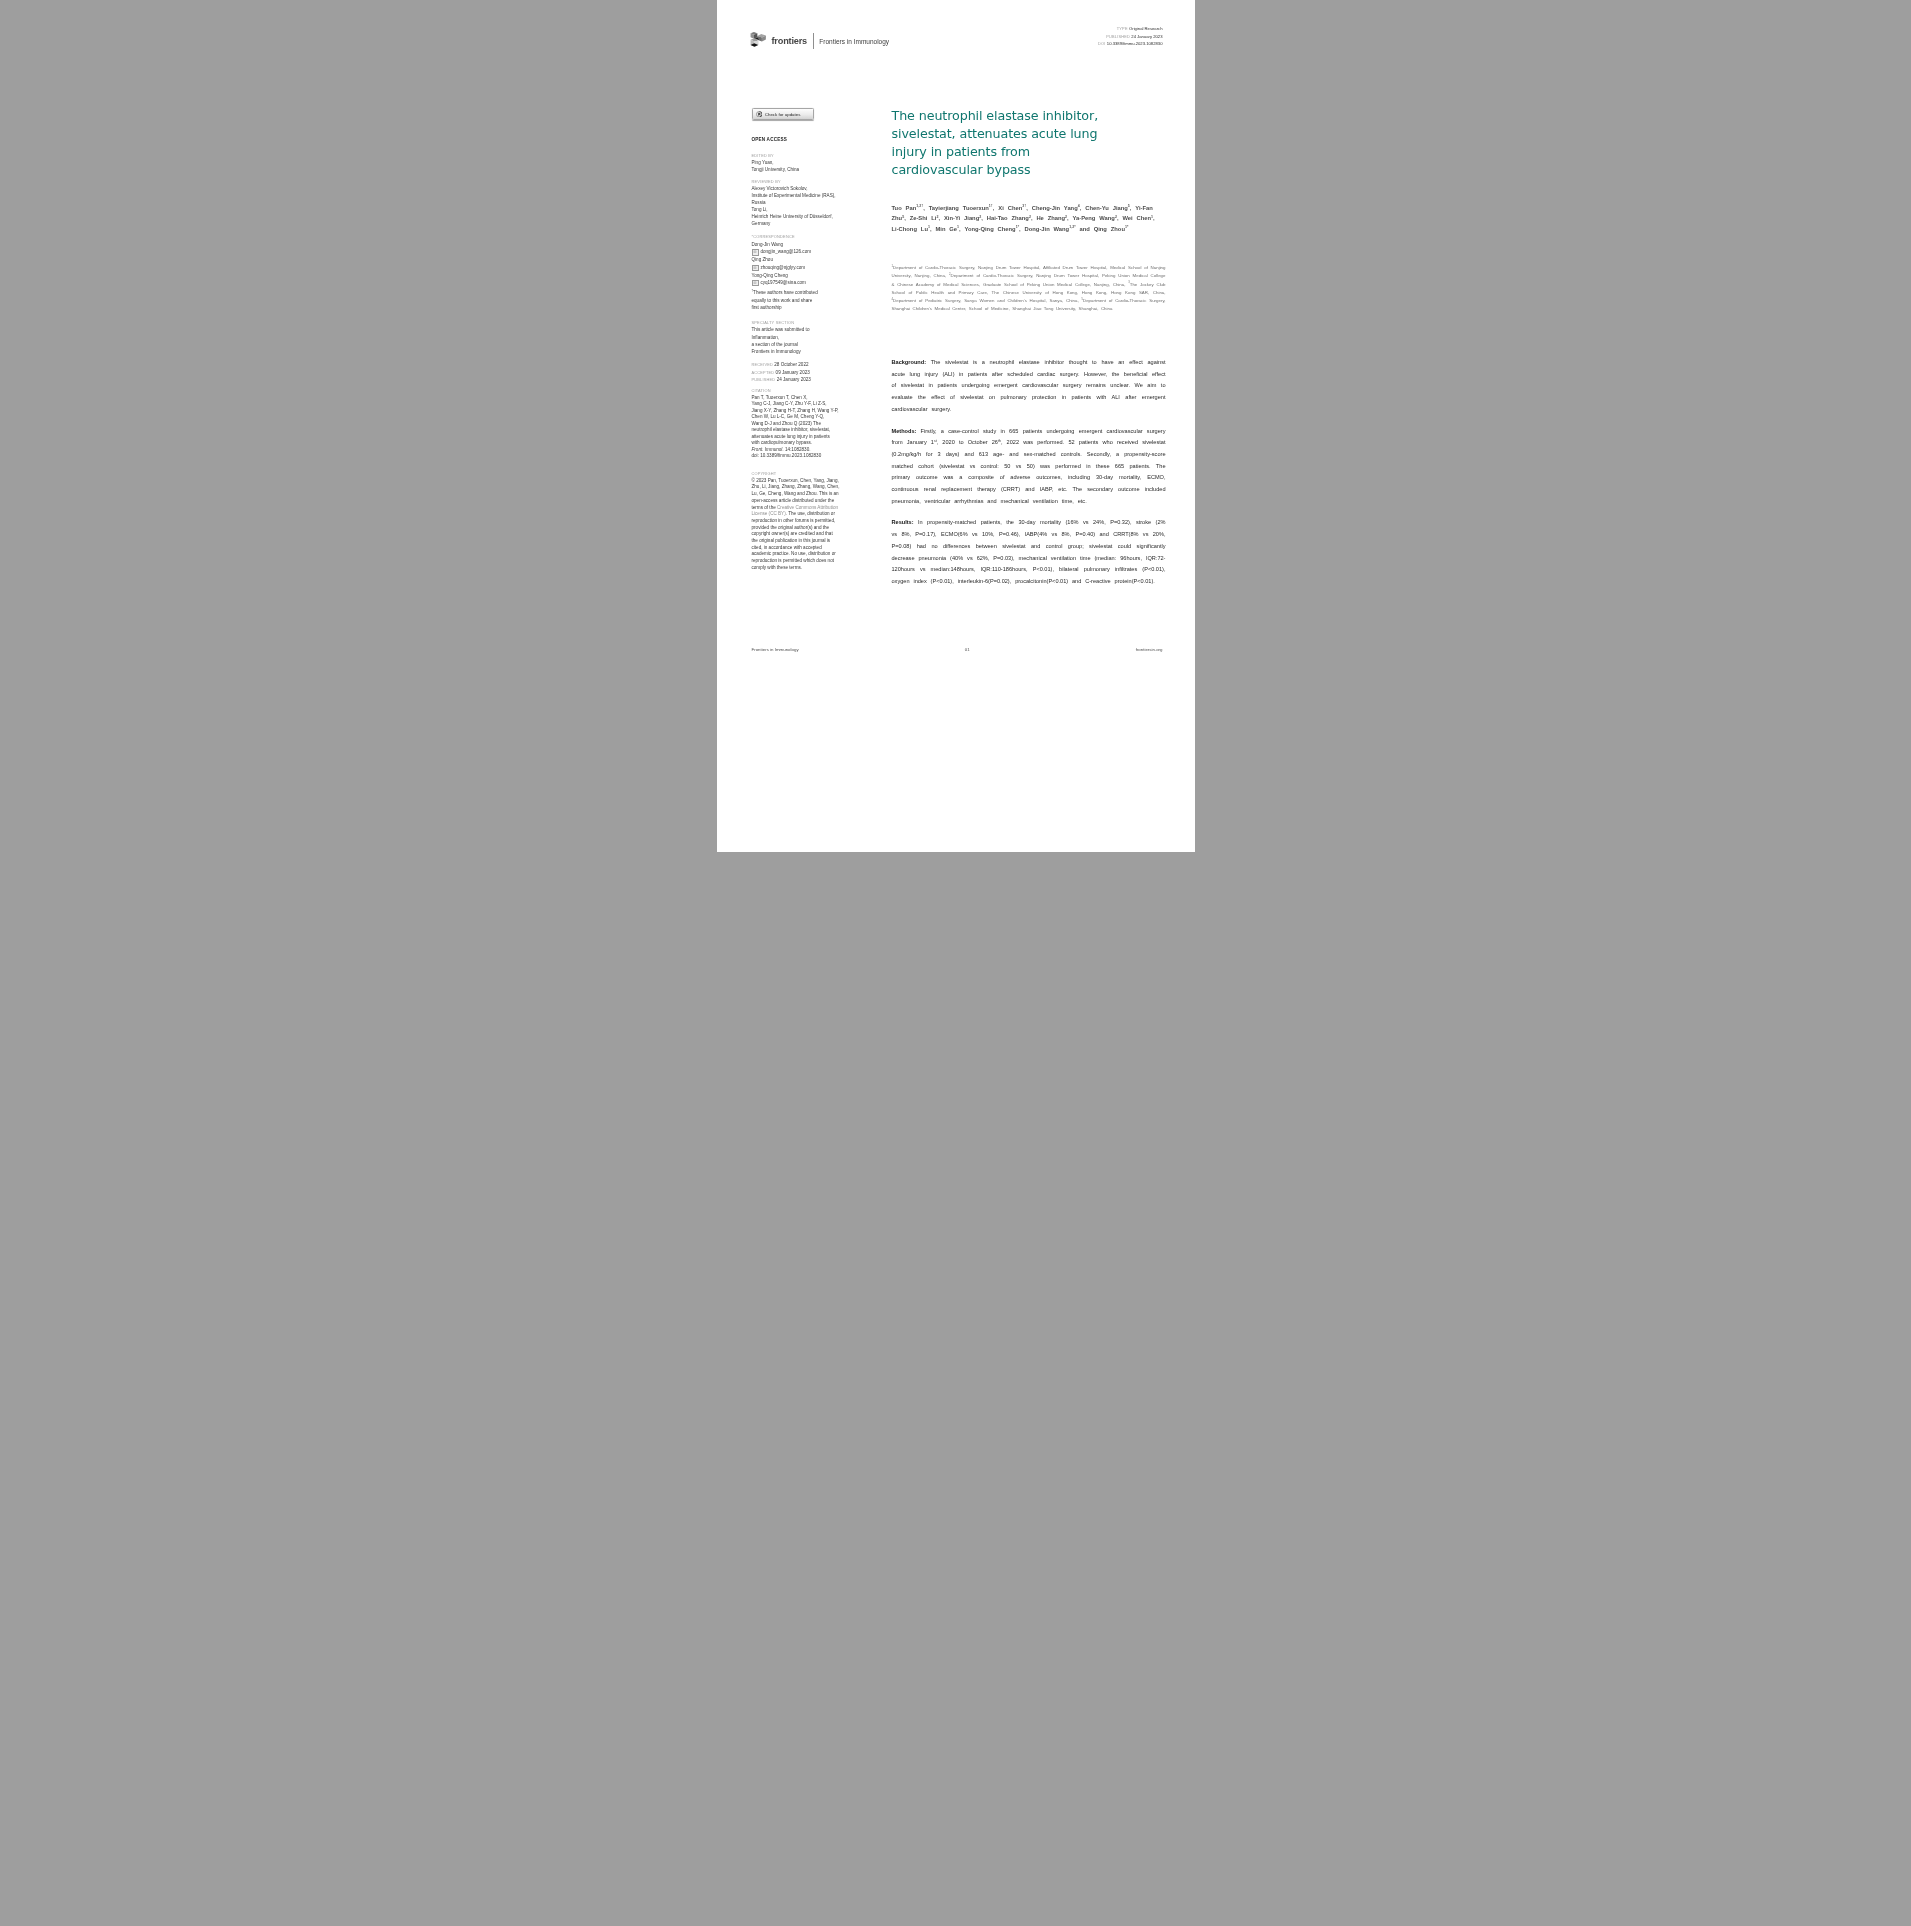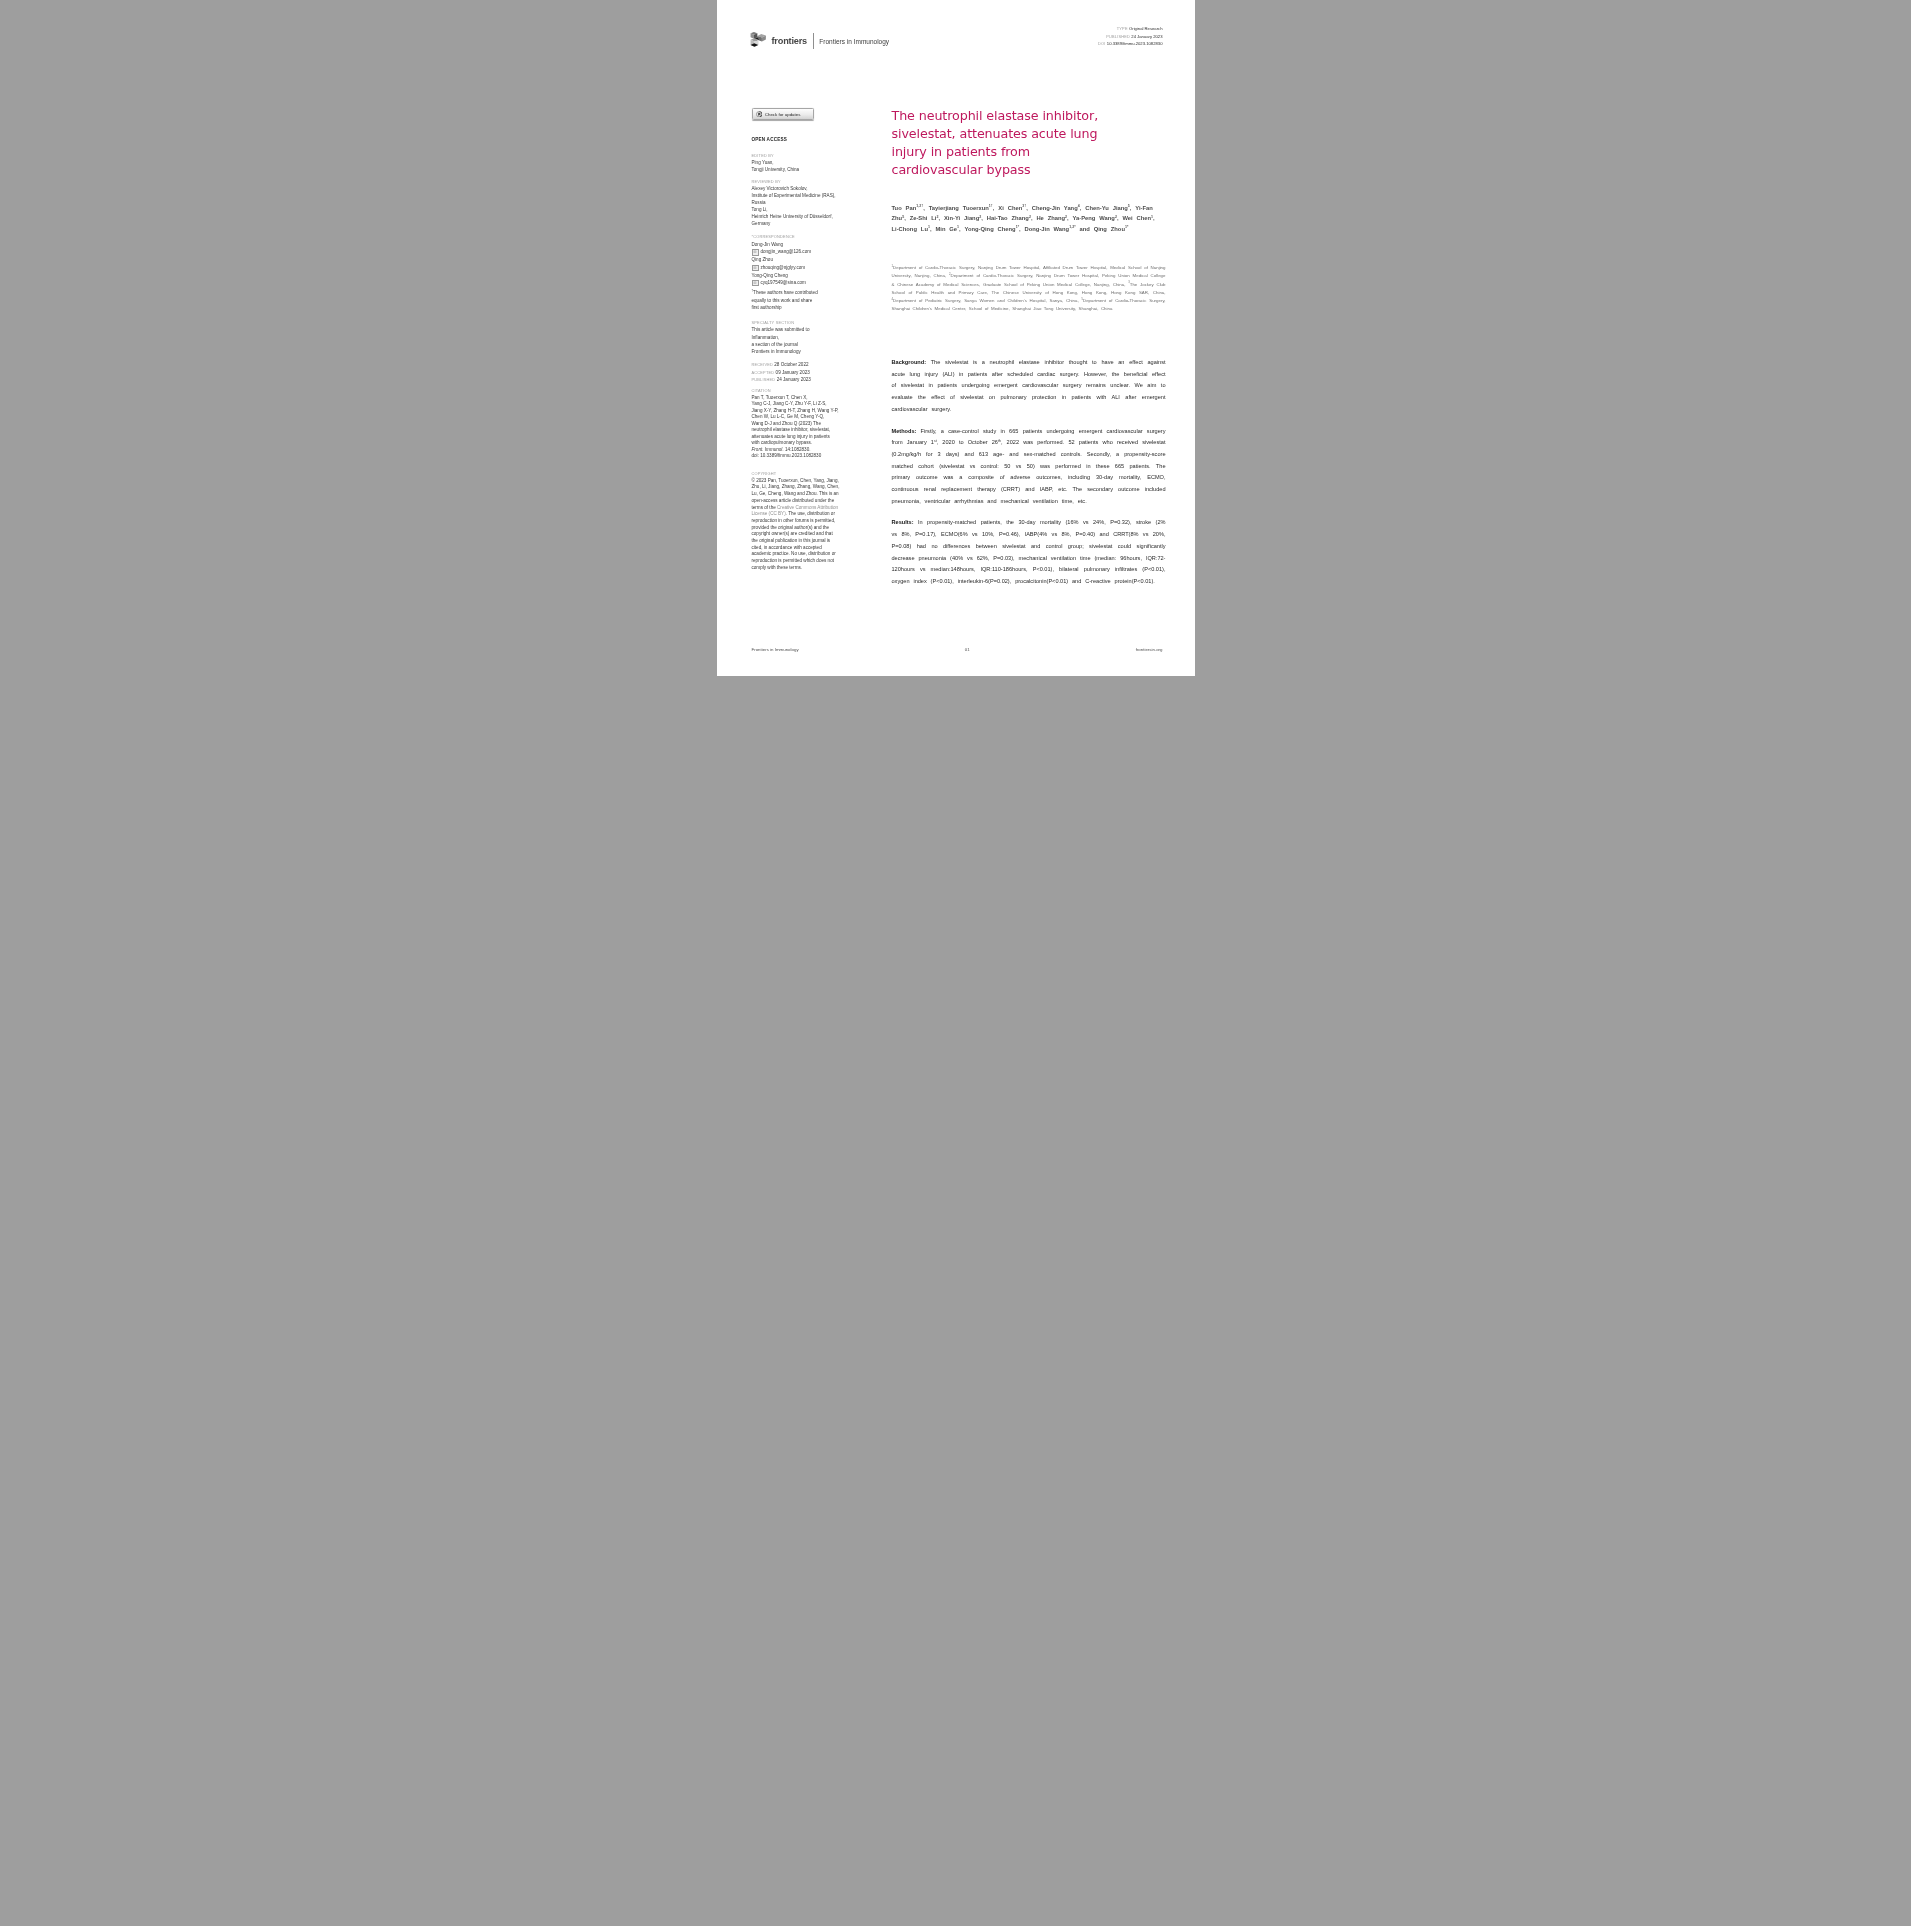--- a/index.html
+++ b/index.html
@@ -1,16 +1,16 @@
 <!DOCTYPE html>
 <html style="font-size:6.2px"><head>
 <meta charset="utf-8">
 <style>
   html,body{margin:0;padding:0;background:#9e9e9e;}
-  .page{position:relative;width:478px;height:676px;margin:0 auto;background:#ffffff;overflow:hidden;
+  .page{position:relative;width:478px;height:852px;margin:0 auto;background:#ffffff;overflow:hidden;
         font-family:"Liberation Sans",sans-serif;color:#2d2d2d;}
 
   
   .logo-row{position:absolute;left:33px;top:31px;display:flex;align-items:center;}
   .cubes{width:17px;height:20px;margin-right:5px;flex:0 0 auto;}
   .wordmark{font-size:9.2px;font-weight:700;color:#474747;letter-spacing:-0.2px;}
   .vdiv{width:0.8px;height:15.4px;background:#8f8f8f;margin:0 5.8px;}
   .jname{font-size:6.5px;color:#3d3d3d;}
   .meta{position:absolute;right:32px;top:25px;text-align:right;font-size:4.2px;line-height:7.7px;color:#2e2e2e;}
 
@@ -37,21 +37,21 @@
   .lab{font-size:3.9px;color:#9c9c9c;letter-spacing:0.2px;}
   .lk{color:#8f8f8f;}
   .it{font-style:italic;}
   sup.sup{font-size:62%;line-height:0;position:relative;top:0.1em;vertical-align:super;}
   .mi{display:inline-block;width:5px;height:4.2px;border:0.4px solid #9a9a9a;background:#efefef;color:#8a8a8a;
       font-size:3.5px;line-height:4.2px;text-align:center;margin-right:1.9px;}
 
   
   #title{position:absolute;left:175px;top:107px;width:274px;margin:0;
          font-family:"DejaVu Sans",sans-serif;font-weight:400;font-size:12.7px;line-height:18px;
-         color:#be185d;letter-spacing:-0.1px;}
+         color:#0f766e;letter-spacing:-0.1px;}
   #authors{position:absolute;left:175px;top:203px;width:274px;font-size:5.8px;font-weight:700;
            color:#4c4c4c;line-height:10.4px;word-spacing:2.3px;}
   #authors sup.sup{font-weight:700;color:#5a5a5a;}
   #affil{position:absolute;left:175px;top:264px;width:274px;font-size:4.4px;color:#6e6e6e;
          line-height:8.3px;text-align:justify;word-spacing:1.3px;}
   #abstract{position:absolute;left:175px;top:357px;width:274px;}
   #abstract p{margin:0 0 10px 0;font-size:5.6px;line-height:11.7px;color:#2a2a2a;text-align:justify;word-spacing:2.3px;}
   .b{font-weight:700;color:#161616;}
 
   

